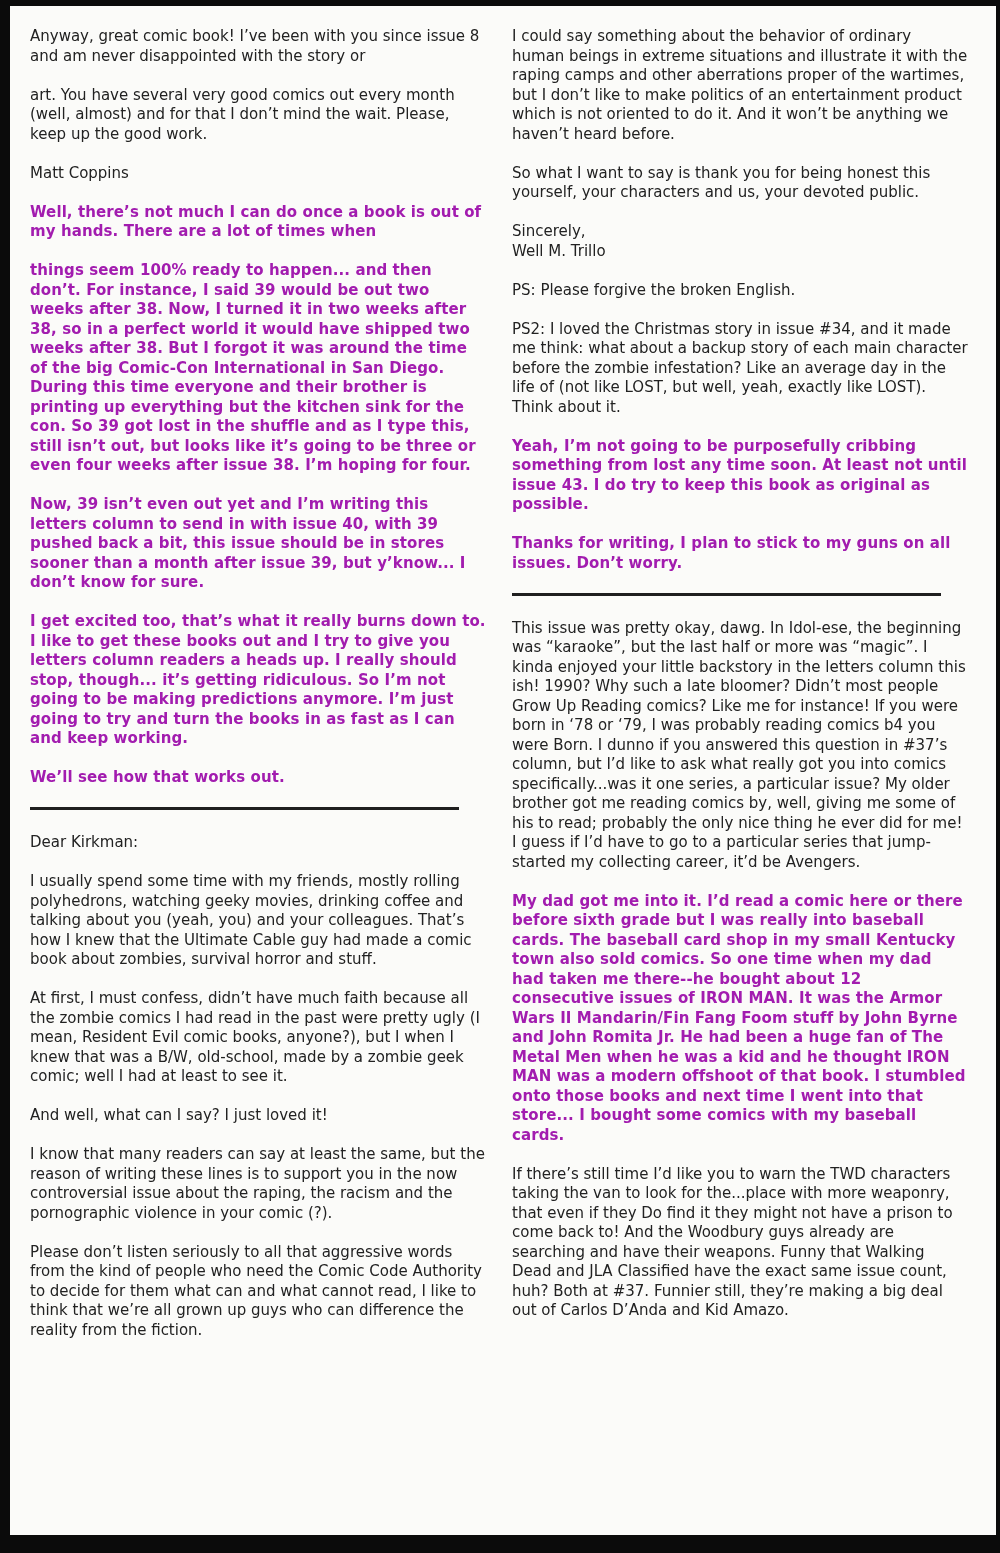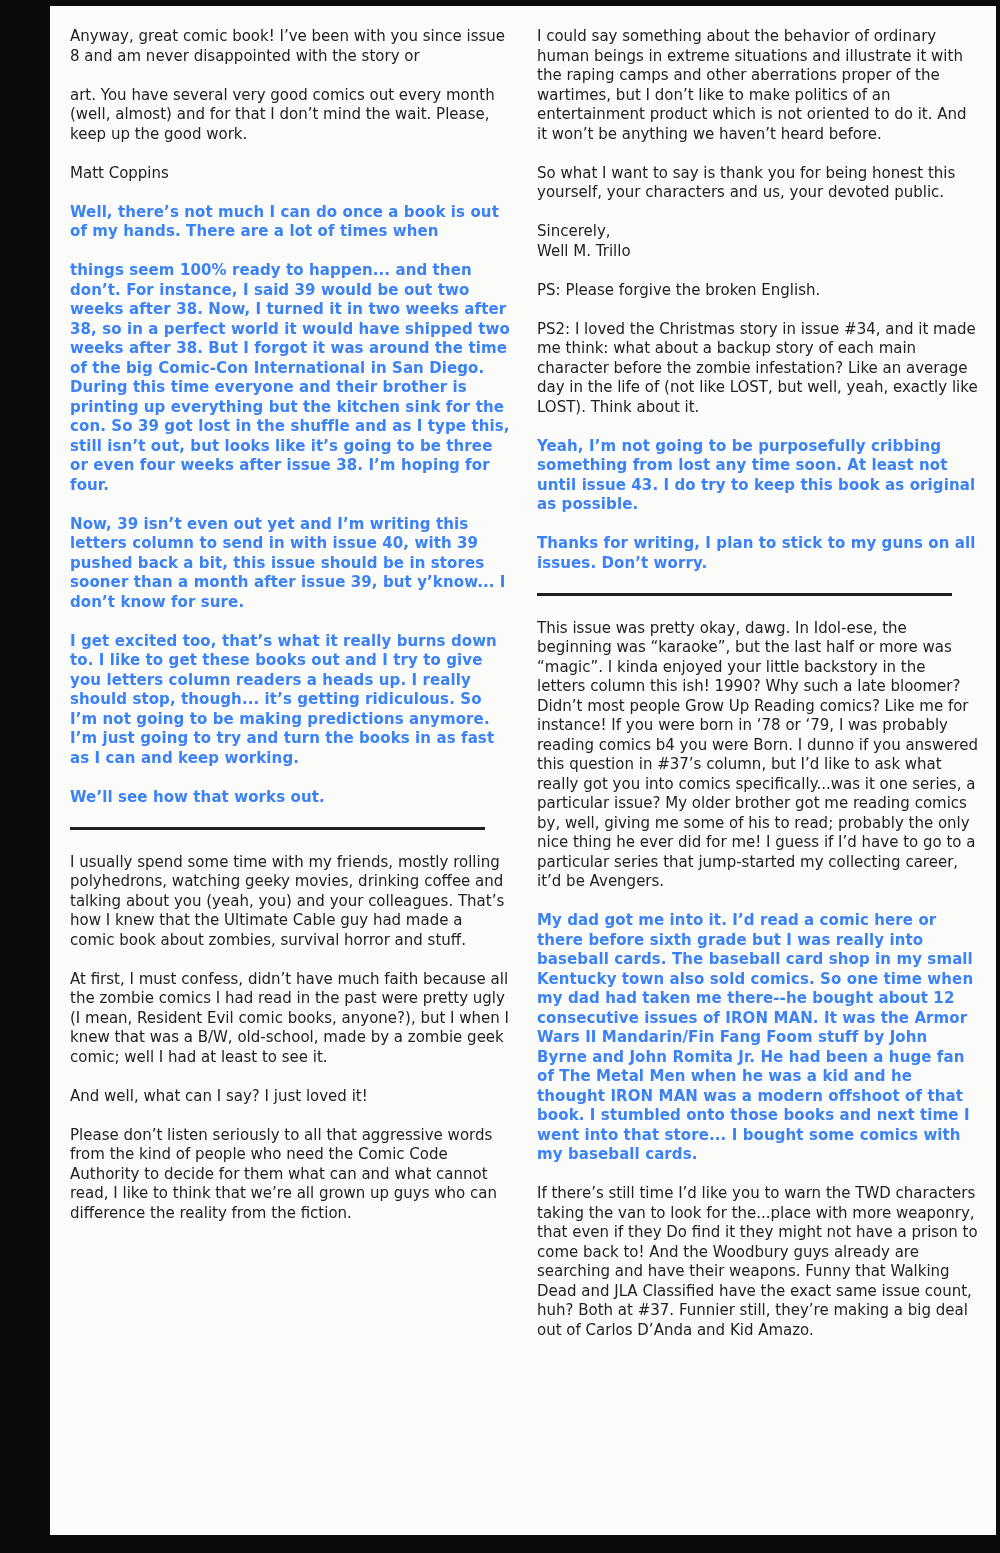--- a/index.html
+++ b/index.html
@@ -14,41 +14,40 @@
     overflow: hidden;
     font-family: "DejaVu Sans", sans-serif;
   }
   .sheet {
     position: absolute;
     top: 6px;
     left: 10px;
     right: 4px;
     bottom: 18px;
     background: #fbfbf9;
-    margin-left: 40px;
   }
   .columns {
     display: flex;
     gap: 26px;
     padding: 21px 18px 0 20px;
     color: #1e1e1e;
   }
   .col {
     width: 456px;
     font-size: 15px;
     line-height: 19.5px;
   }
   .para {
     margin: 0 0 19.5px 0;
     white-space: pre-line;
     color: #222;
   }
   .para.bold {
     font-weight: bold;
-    color: #3b82f6;
+    color: #a21caf;
     letter-spacing: 0.1px;
   }
   .divider {
     border: none;
     border-top: 3px solid #1f1f1f;
     width: 94%;
     margin: 5px 0 23px 0;
   }
 </style>
 </head>
@@ -59,23 +58,25 @@
     <div class="col">
         <p class="para">Anyway, great comic book! I’ve been with you since issue 8 and am never disappointed with the story or</p>
         <p class="para">art. You have several very good comics out every month (well, almost) and for that I don’t mind the wait. Please, keep up the good work.</p>
         <p class="para">Matt Coppins</p>
         <p class="para bold">Well, there’s not much I can do once a book is out of my hands.  There are a lot of times when</p>
         <p class="para bold">things seem 100% ready to happen... and then don’t.  For instance, I said 39 would be out two weeks after 38.  Now, I turned it in two weeks after 38, so in a perfect world it would have shipped two weeks after 38.  But I forgot it was around the time of the big Comic-Con International in San Diego.  During this time everyone and their brother is printing up everything but the kitchen sink for the con.  So 39 got lost in the shuffle and as I type this, still isn’t out, but looks like it’s going to be three or even four weeks after issue 38.  I’m hoping for four.</p>
         <p class="para bold">Now, 39 isn’t even out yet and I’m writing this letters column to send in with issue 40, with 39 pushed back a bit, this issue should be in stores sooner than a month after issue 39, but y’know... I don’t know for sure.</p>
         <p class="para bold">I get excited too, that’s what it really burns down to.  I like to get these books out and I try to give you letters column readers a heads up.  I really should stop, though... it’s getting ridiculous.  So I’m not going to be making predictions anymore.  I’m just going to try and turn the books in as fast as I can and keep working.</p>
         <p class="para bold">We’ll see how that works out.</p>
         <hr class="divider">
+        <p class="para">Dear Kirkman:</p>
         <p class="para">I usually spend some time with my friends, mostly rolling polyhedrons, watching geeky movies, drinking coffee and talking about you (yeah, you) and your colleagues. That’s how I knew that the Ultimate Cable guy had made a comic book about zombies, survival horror and stuff.</p>
         <p class="para">At first, I must confess, didn’t have much faith because all the zombie comics I had read in the past were pretty ugly (I mean, Resident Evil comic books, anyone?), but I when I knew that was a B/W, old-school, made by a zombie geek comic; well I had at least to see it.</p>
         <p class="para">And well, what can I say? I just loved it!</p>
+        <p class="para">I know that many readers can say at least the same, but the reason of writing these lines is to support you in the now controversial issue about the raping, the racism and the pornographic violence in your comic (?).</p>
         <p class="para">Please don’t listen seriously to all that aggressive words from the kind of people who need the Comic Code Authority to decide for them what can and what cannot read, I like to think that we’re all grown up guys who can difference the reality from the fiction.</p>
       </div>
     <div class="col">
         <p class="para">I could say something about the behavior of ordinary human beings in extreme situations and illustrate it with the raping camps and other aberrations proper of the wartimes, but I don’t like to make politics of an entertainment product which is not oriented to do it. And it won’t be anything we haven’t heard before.</p>
         <p class="para">So what I want to say is thank you for being honest this yourself, your characters and us, your devoted public.</p>
         <p class="para">Sincerely,
 Well M. Trillo</p>
         <p class="para">PS: Please forgive the broken English.</p>
         <p class="para">PS2: I loved the Christmas story in issue #34, and it made me think: what about a backup story of each main character before the zombie infestation? Like an average day in the life of (not like LOST, but well, yeah, exactly like LOST). Think about it.</p>
         <p class="para bold">Yeah, I’m not going to be purposefully cribbing something from lost any time soon.  At least not until issue 43.  I do try to keep this book as original as possible.</p>

